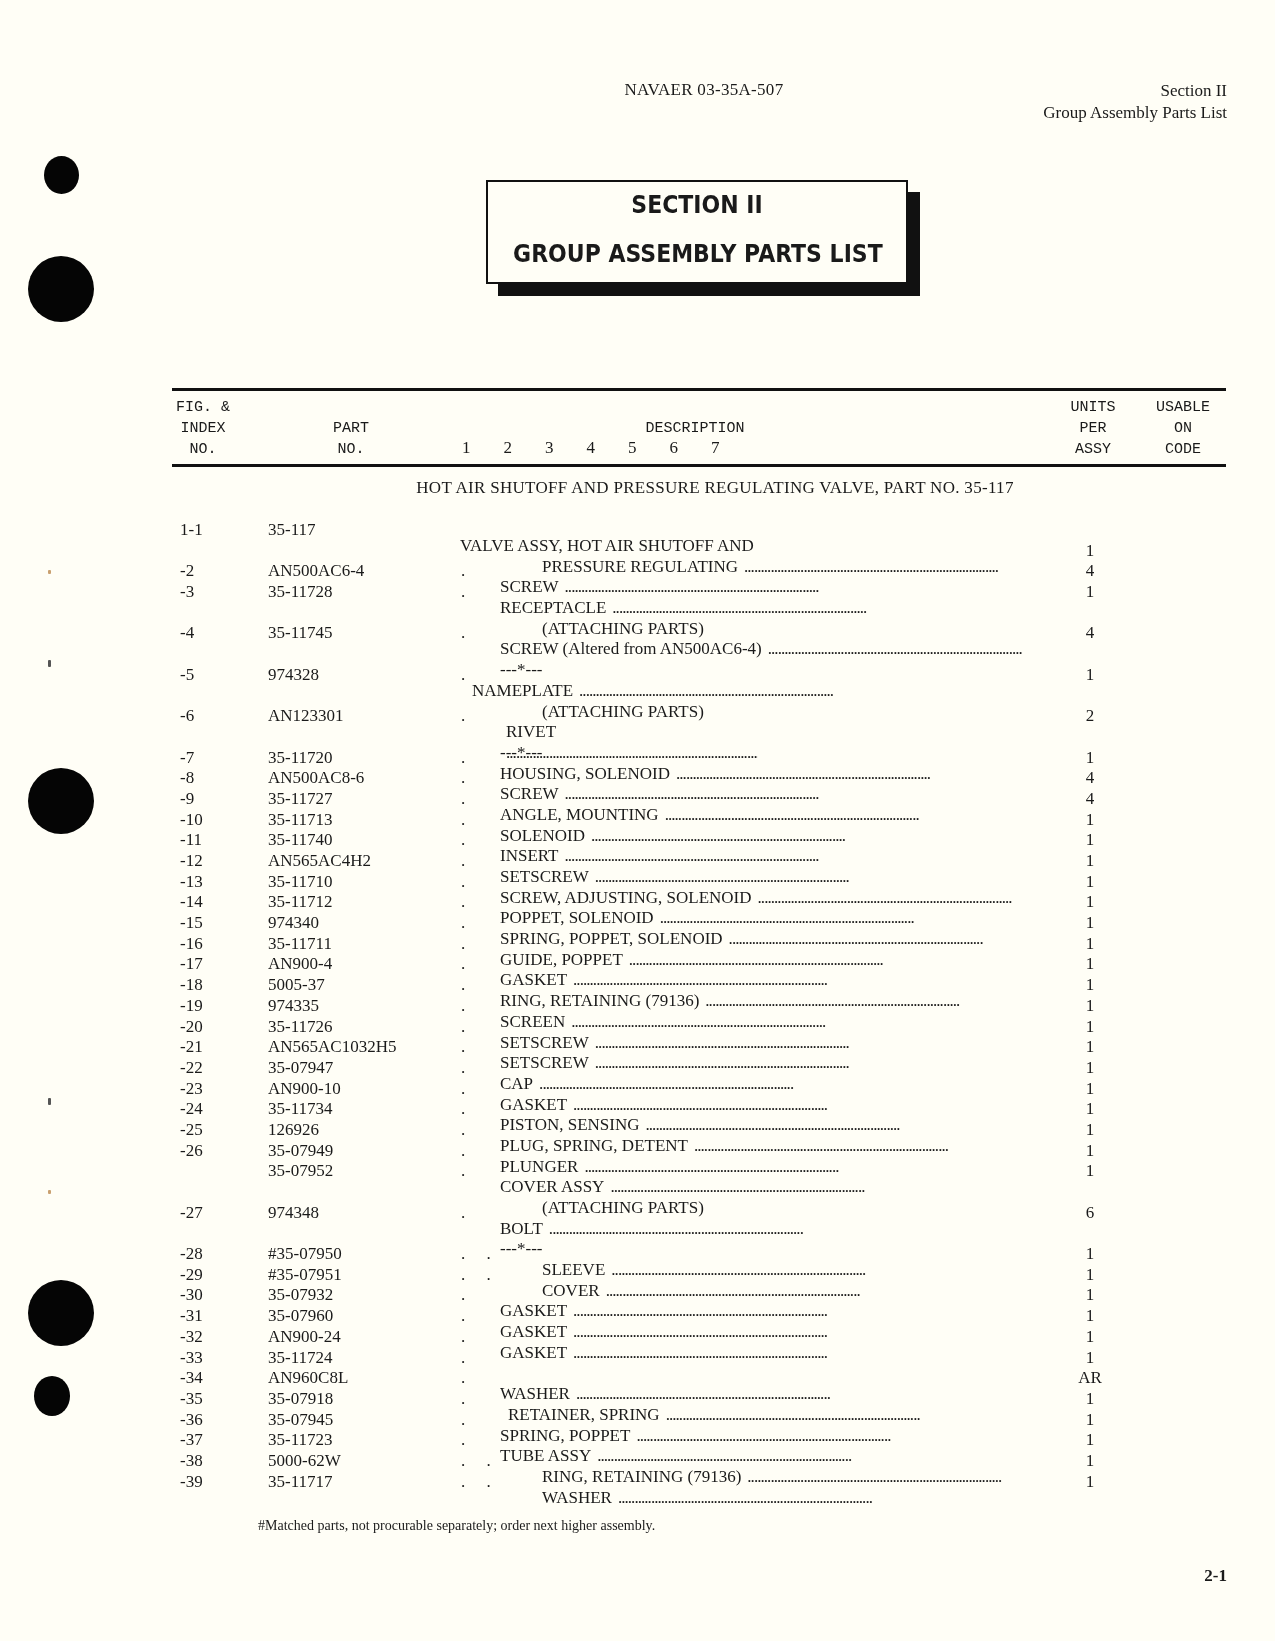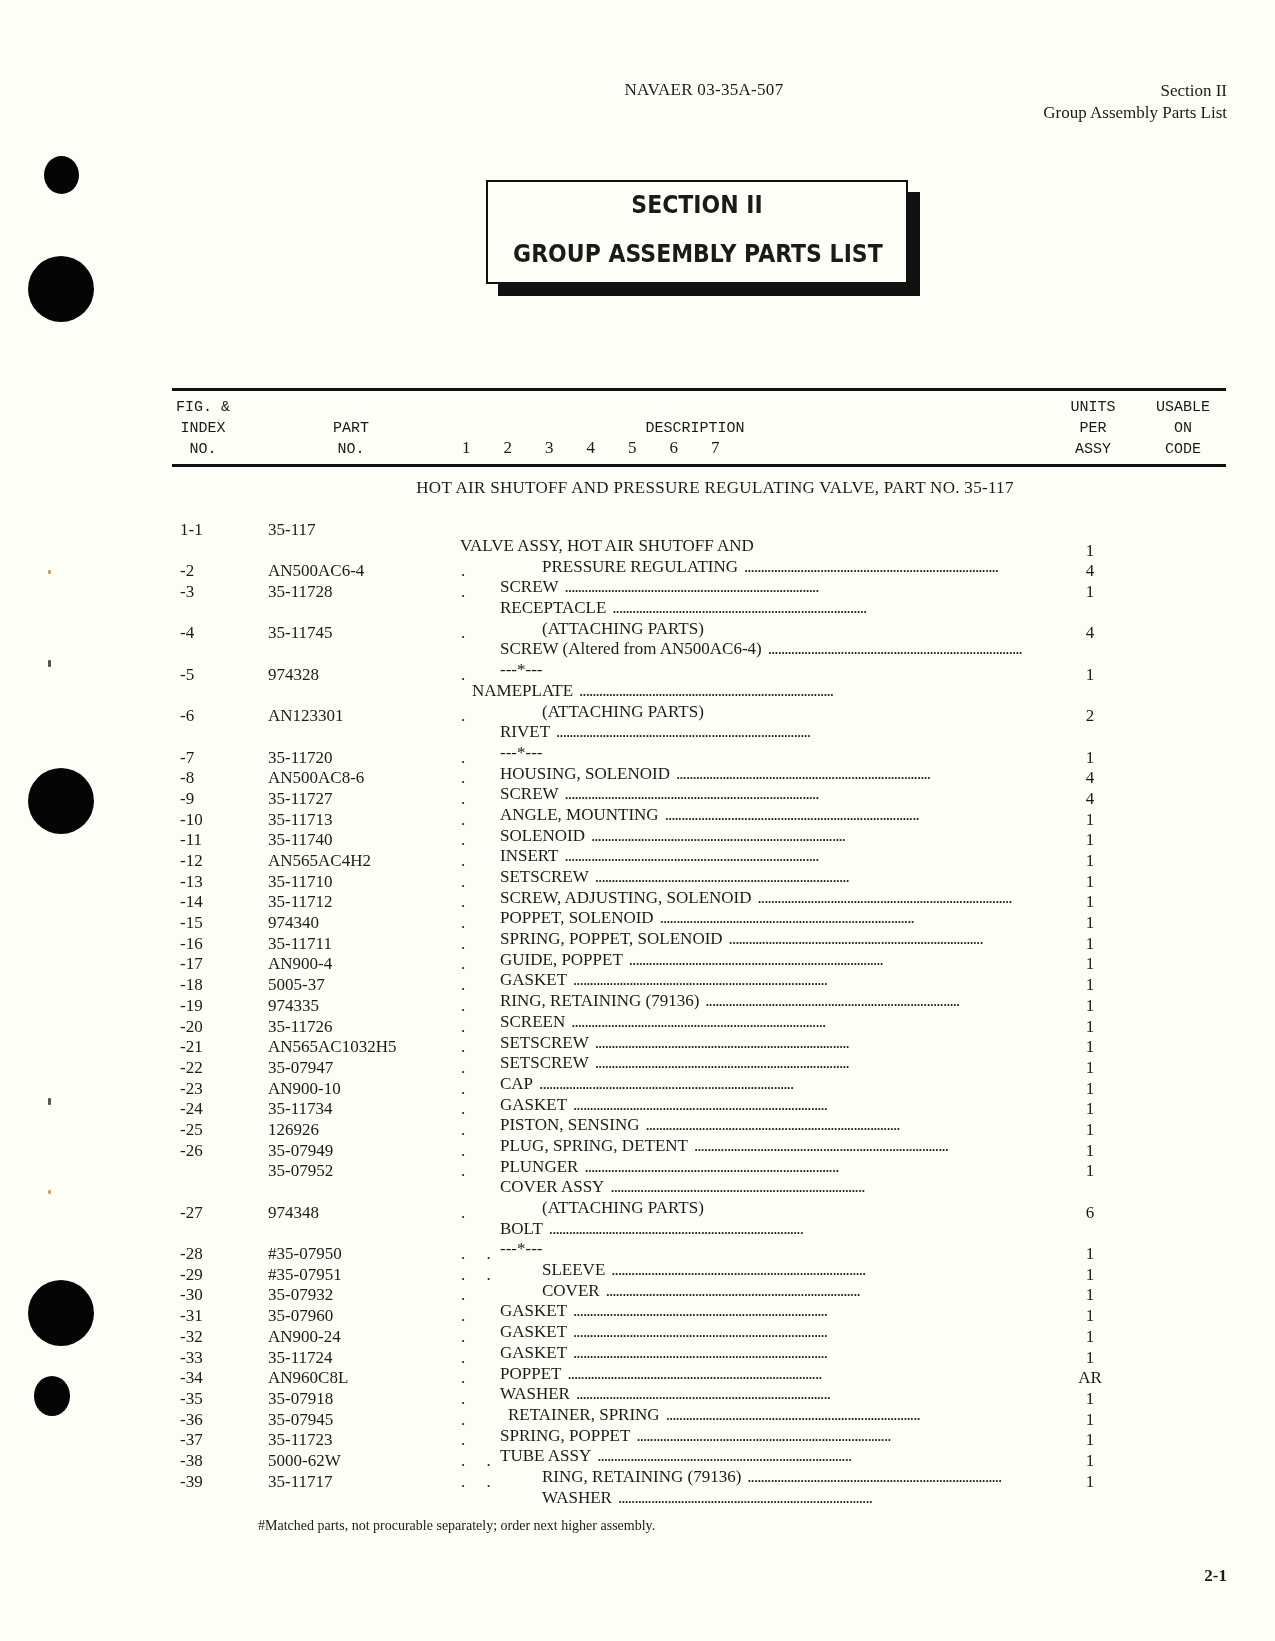--- a/index.html
+++ b/index.html
@@ -171,21 +171,21 @@
       <span class="pn"></span>
       <span class="desc" style="left: 542px; width: 508px;">
         <span class="txt">(ATTACHING PARTS)</span>
       </span>
       <span class="qty"></span>
     </div>
     <div class="row">
       <span class="idx">-6</span>
       <span class="pn">AN123301</span>
       <span class="dots-lead" style="white-space: pre;">.</span>
-      <span class="desc" style="left: 500px; width: 550px;">
+      <span class="desc" style="left: 500px; width: 550px; flex-direction: column;">
         <span class="txt">RIVET</span>
         <span class="fill"></span>
       </span>
       <span class="qty">2</span>
     </div>
     <div class="row">
       <span class="idx"></span>
       <span class="pn"></span>
       <span class="desc" style="left: 500px; width: 550px;">
         <span class="txt">---*---</span>
@@ -475,24 +475,20 @@
       <span class="desc" style="left: 500px; width: 550px;">
         <span class="txt">GASKET</span>
         <span class="fill"></span>
       </span>
       <span class="qty">1</span>
     </div>
     <div class="row">
       <span class="idx">-33</span>
       <span class="pn">35-11724</span>
       <span class="dots-lead" style="white-space: pre;">.</span>
-      <span class="desc" style="left: 500px; width: 550px;">
-        <span class="txt">POPPET</span>
-        <span class="fill"></span>
-      </span>
       <span class="qty">1</span>
     </div>
     <div class="row">
       <span class="idx">-34</span>
       <span class="pn">AN960C8L</span>
       <span class="dots-lead" style="white-space: pre;">.</span>
       <span class="desc" style="left: 500px; width: 550px;">
         <span class="txt">WASHER</span>
         <span class="fill"></span>
       </span>

